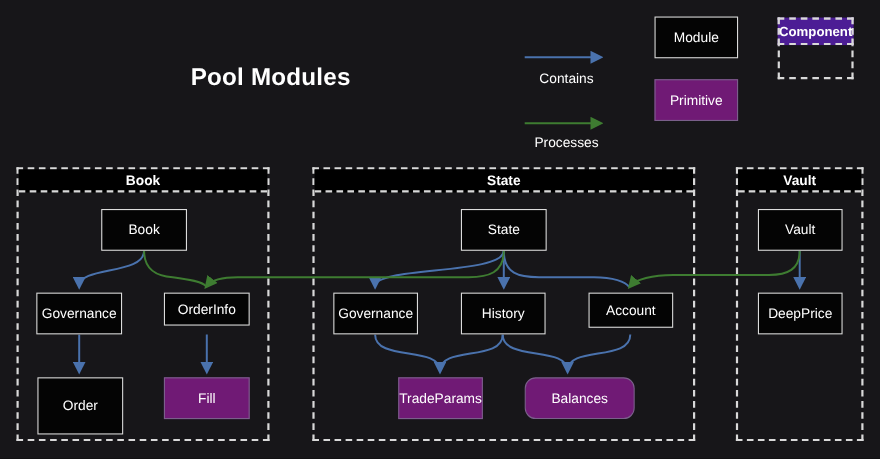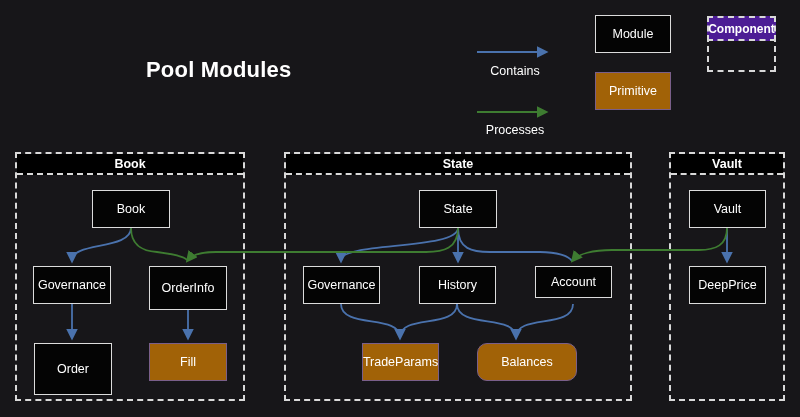--- a/index.html
+++ b/index.html
@@ -4,33 +4,33 @@
 <style>
   html,body{margin:0;padding:0;background:#0d0d0e;}
   #canvas{
     position:relative;width:800px;height:417px;overflow:hidden;
     background:#171619;
     font-family:"Liberation Sans", sans-serif;
     color:#ffffff;
   }
   .abs{position:absolute;}
   #title{
-    left:146px;top:57px;width:200px;text-align:left;
+    left:146px;top:57px;width:200px;text-align:center;
     font-size:22px;font-weight:bold;letter-spacing:.2px;
   }
   .legend-label{font-size:12.5px;text-align:center;margin-top:32px;}
   #legend-contains-label{left:477px;top:32px;width:76px;}
   #legend-processes-label{left:477px;top:91px;width:76px;}
 
   .node{
     box-sizing:border-box;display:flex;align-items:center;justify-content:center;
     background:#040404;border:1.6px solid #dcdcdc;
     font-size:12.5px;z-index:3;
   }
-  .node.primitive{background:#a16207;border-color:#7a5f8a;justify-content:center;}
+  .node.primitive{background:#701a75;border-color:#7a5f8a;justify-content:center;}
 
   .container{
     box-sizing:border-box;border:2px dashed #d9d9d9;z-index:1;background:transparent;
   }
   .container .hdr{
     position:absolute;left:0;right:0;top:0;height:19px;background:#000;
     border-bottom:2px dashed #d9d9d9;
     display:flex;align-items:center;justify-content:center;
     font-size:12.5px;font-weight:bold;
   }
@@ -42,21 +42,21 @@
     position:absolute;left:-2px;right:-2px;top:-2px;height:21px;background:#4c1d95;
     border:2px dashed #d9d9d9;
     display:flex;align-items:center;justify-content:center;
     font-size:12px;font-weight:bold;white-space:nowrap;
   }
   #edges{position:absolute;left:0;top:0;z-index:2;pointer-events:none;}
 
   
   #node-book{left:92px;top:190px;width:78px;height:38px;}
   #node-bigvector{left:33px;top:266px;width:78px;height:38px;}
-  #node-orderinfo{left:149px;top:266px;width:78px;height:44px;}
+  #node-orderinfo{left:149px;top:266px;width:78px;height:30px;}
   #node-order{left:34px;top:343px;width:78px;height:52px;}
   #node-fill{left:149px;top:343px;width:78px;height:38px;}
   #node-state{left:419px;top:190px;width:78px;height:38px;}
   #node-governance{left:303px;top:266px;width:77px;height:38px;}
   #node-history{left:419px;top:266px;width:77px;height:38px;}
   #node-account{left:535px;top:266px;width:77px;height:32px;}
   #node-tradeparams{left:362px;top:343px;width:77px;height:38px;}
   #node-balances{left:477px;top:343px;width:100px;height:38px;border-radius:10px;}
   #node-vault{left:689px;top:190px;width:77px;height:38px;}
   #node-deepprice{left:689px;top:266px;width:77px;height:38px;}

